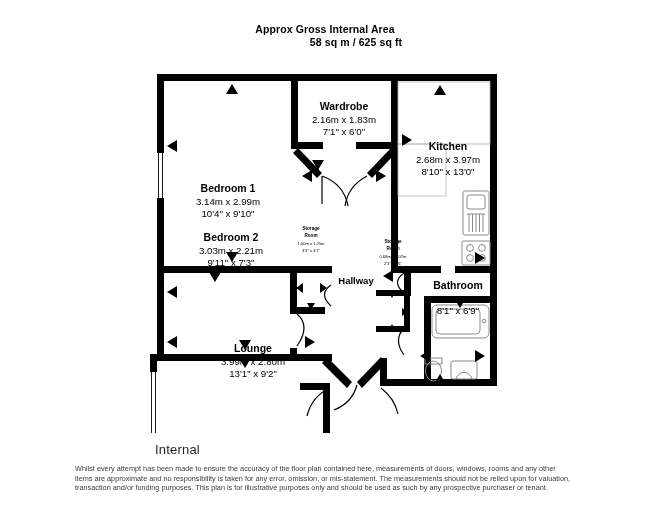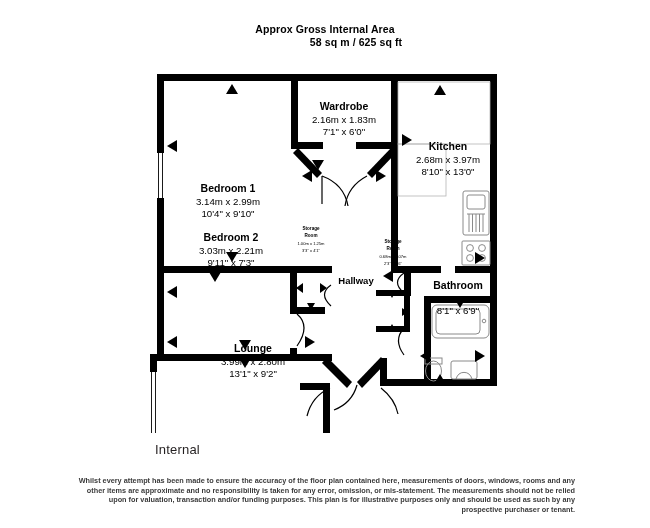--- a/index.html
+++ b/index.html
@@ -48,27 +48,26 @@
     left: 155px;
     top: 442px;
     font-size: 13px;
     color: #231f20;
     letter-spacing: 0.2px;
   }
 
   #disclaimer {
     position: absolute;
     left: 75px;
-    top: 476px;
+    top: 464px;
     width: 500px;
-    text-align: right;
+    text-align: left;
     font-size: 7.3px;
     line-height: 9.6px;
     color: #3b3b3b;
-    font-weight: bold;
   }
 
   
   .rm-name {
     font-family: "Liberation Sans", sans-serif;
     font-weight: bold;
     font-size: 10.5px;
     text-anchor: middle;
     fill: #000;
   }

